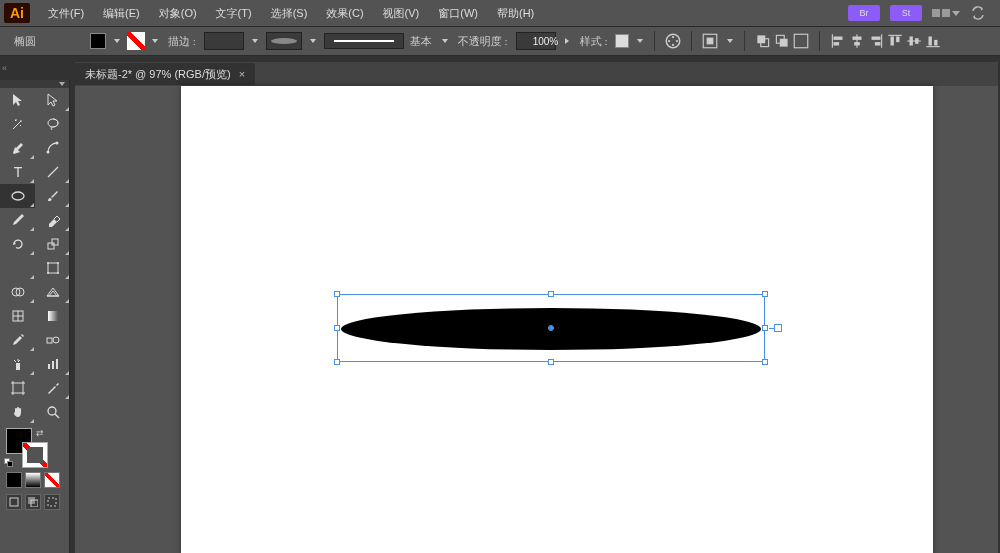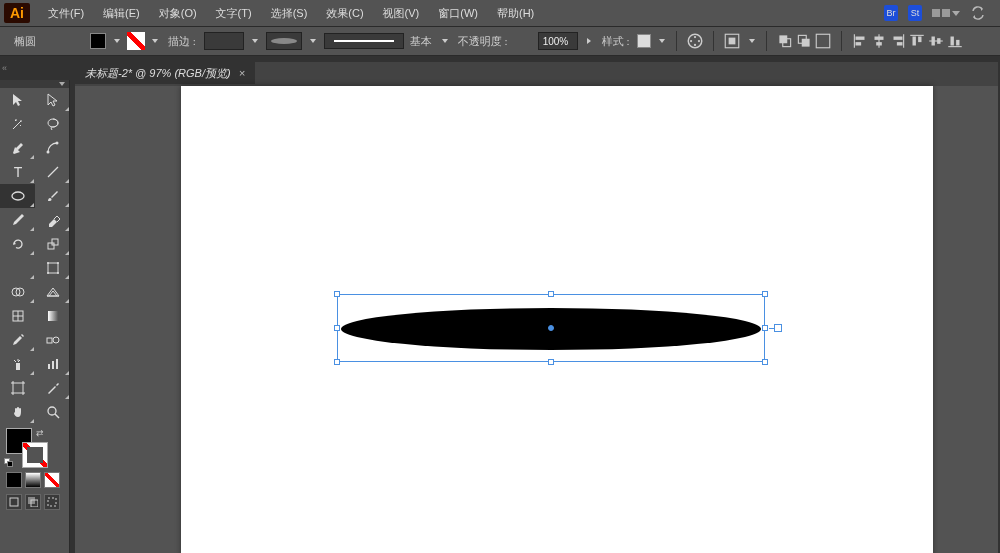--- a/index.html
+++ b/index.html
@@ -2,47 +2,47 @@
 <html><head>
 <meta charset="utf-8">
 <style>
   * { box-sizing: border-box; margin: 0; padding: 0; font-family: "Microsoft YaHei", sans-serif; }
   body { width: 1000px; height: 553px; background: #323232; color: #ddd; font-size: 11px; overflow: hidden; position: relative; }
 
   .menubar { height: 26px; background: #535353; display: flex; align-items: center; padding: 0 4px; gap: 1px; }
   .logo { width: 26px; height: 20px; background: #2b0a00; color: #ff9a00; font-weight: bold; font-size: 14px; display: flex; align-items: center; justify-content: center; border-radius: 2px; margin-right: 8px;}
   .menu-item { padding: 4px 9px; color: #ddd; cursor: default; }
   .menubar-right { margin-left: auto; display: flex; align-items: center; gap: 10px; padding-right: 10px;}
-  .mb-box { width:14px; height:16px; background:#1d4ed8; display:flex; align-items:center; justify-content:center; font-size:9px; color:#ddd; border-radius:2px;}
+  .mb-box { width:32px; height:16px; background:#8b5cf6; display:flex; align-items:center; justify-content:center; font-size:9px; color:#ddd; border-radius:2px;}
   .mb-wkspace { display:flex; align-items:center; gap:2px; }
   .mb-wkspace .sq { width:8px; height:8px; background:#9a9a9a;}
   .mb-tri { width:0; height:0; border-left:4px solid transparent; border-right:4px solid transparent; border-top:5px solid #aaa;}
 
   .optionsbar { height: 30px; background: #535353; border-top:1px solid #2a2a2a; border-bottom:1px solid #2a2a2a; display: flex; align-items: center; padding-left: 12px; gap: 6px; }
   .opt-label { color:#ccc; font-size:11px; padding:0 2px;font-family:Liberation Serif, serif;}
   .swatch-fill { width:16px; height:16px; background:#000; border:1px solid #888; }
   .swatch-stroke { width:16px; height:16px; background:#fff; border:1px solid #888; position:relative;}
   .swatch-stroke::after{content:'';position:absolute;left:-2px;top:-2px;right:-2px;bottom:-2px;background:linear-gradient(45deg,#fff 40%,red 40%,red 60%,#fff 60%);}
   .dd { width:10px; height:16px; display:flex; align-items:center; justify-content:center;}
   .dd::after { content:''; width:0;height:0;border-left:3px solid transparent;border-right:3px solid transparent;border-top:4px solid #ccc;}
   .opt-input { background:#3a3a3a; border:1px solid #222; height:18px; color:#ddd; padding:0 4px; font-size:11px;}
   .stroke-preview { width:80px; height:16px; background:#3a3a3a; border:1px solid #222; display:flex; align-items:center; justify-content:center;}
   .stroke-preview .ln{ width:60px; height:2px; background:#fff;}
   .prof-box{ width:36px; height:18px; background:#3a3a3a; border:1px solid #222; display:flex; align-items:center; justify-content:center;}
   .prof-box .e{width:26px;height:6px;background:#888;border-radius:50%;}
-  .opacity-val { background:#3a3a3a; border:1px solid #222; height:18px; width:40px; color:#eee; display:flex;align-items:center;padding:0 4px;font-size:10px;margin-left:22px;}
+  .opacity-val { background:#3a3a3a; border:1px solid #222; height:18px; width:40px; color:#eee; display:flex;align-items:center;padding:0 16px;font-size:10px;}
   .style-sw { width:14px;height:14px;background:#ddd;border:1px solid #888;}
   .opt-sep { width:1px; height:20px; background:#333; margin:0 3px;}
   .opt-icon { width:18px; height:18px; display:flex; align-items:center; justify-content:center; color:#ccc;}
   .arr{width:10px;display:flex;align-items:center;justify-content:center;}
   .arr::after{content:'';width:0;height:0;border-top:3px solid transparent;border-bottom:3px solid transparent;border-left:4px solid #ccc;}
 
   .ai-align{display:flex;gap:1px;}
 
-  .tabbar { position:absolute; left:75px; top:62px; right:2px; height:24px; background:#434343; display:flex; align-items:flex-start;font-style:italic;}
+  .tabbar { position:absolute; left:75px; top:62px; right:2px; height:24px; background:#434343; display:flex; align-items:center;}
   .doc-tab { background:#323232; height:22px; padding:3px 10px; display:flex; align-items:center; gap:8px; font-size:11px; color:#ddd;}
   .doc-tab .x { color:#bbb; font-size:11px; cursor:default;}
   .mini-tab{ position:absolute; left:0; top:63px; width:14px; height:12px; color:#888; font-size:9px; padding-left:2px;}
 
   .toolbox { position:absolute; left:0; top:80px; width:70px; bottom:0; background:#535353; border-right:1px solid #2a2a2a;}
   .tool-header{height:8px; background:#3a3a3a; position:relative;}
   .tool-header::after{content:'';position:absolute;right:4px;top:2px;width:0;height:0;border-left:3px solid transparent;border-right:3px solid transparent;border-top:4px solid #aaa;}
   .tool-grid { display:grid; grid-template-columns: 1fr 1fr; }
   .tool { width:35px; height:24px; display:flex; align-items:center; justify-content:center; position:relative;}
   .tool.sel { background:#333; }

